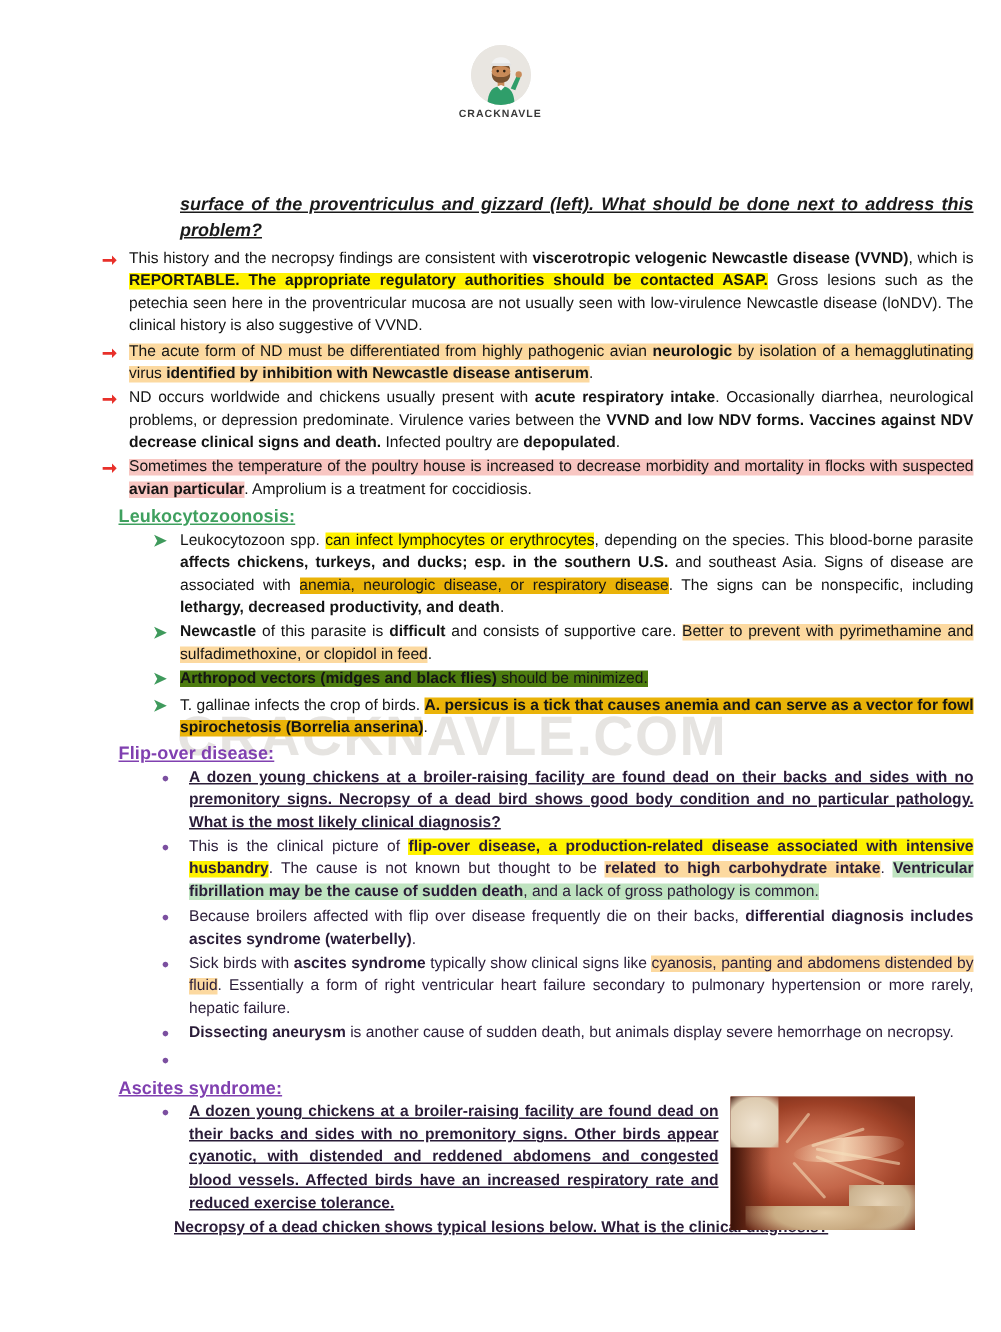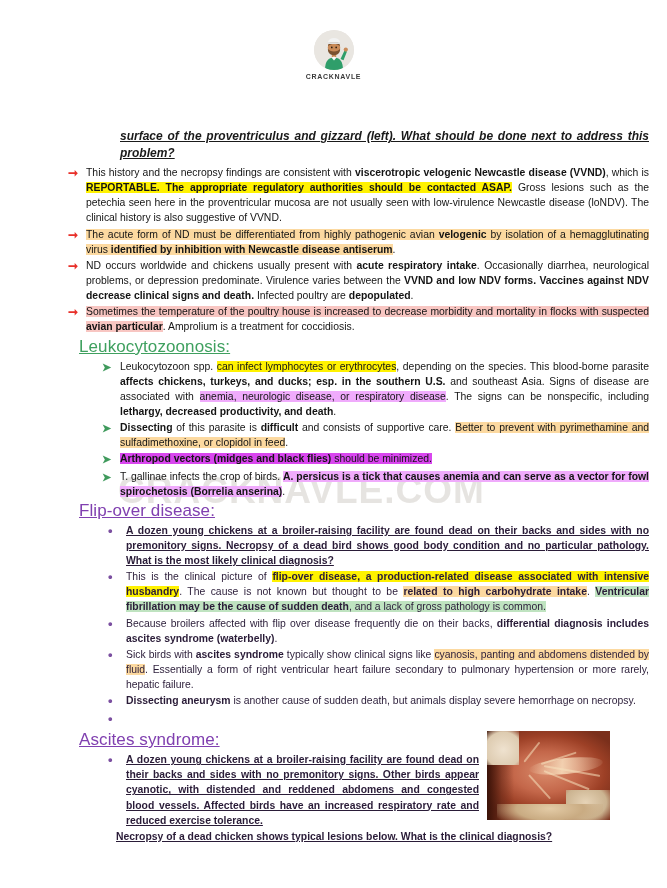--- a/index.html
+++ b/index.html
@@ -85,38 +85,38 @@
     text-align:justify;
   }
   .rowtext.purpletone{color:#2a1c38;}
 
   
   .row.lvl1{margin-left:34px;}
   .row.lvl2{margin-left:40px;}
 
   
   .heading{
-    font-size:17px;
-    font-weight:400;
+    font-size:12px;
+    font-weight:700;
     text-decoration:underline;
     margin:2px 0 2px 0;
     letter-spacing:.1px;
     padding-left:15px;
   }
   .heading.green{color:#3fa05f;}
   .heading.purple{color:#8040b0;}
 
   
   b,.b{font-weight:700;}
   .hl-y{background:#fff200;}
   .hl-o{background:#fcd9a0;}
   .hl-p{background:#f8c6c2;}
-  .hl-pl{background:#f0abfc;}
+  .hl-pl{background:#eab308;}
   .hl-g{background:#bfe3c0;}
-  .hl-gl{background:#d946ef;}
+  .hl-gl{background:#4d7c0f;}
   .u{}
 
   .italicq{
     font-weight:700;text-decoration:underline;
   }
 
   
   .photo{
     position:absolute;
     left:487px;top:731px;
@@ -202,21 +202,21 @@
 
     <div>
 
       <div class="row">
         <span class="bullet red">➞</span>
         <span class="rowtext">This history and the necropsy findings are consistent with <b>viscerotropic velogenic Newcastle disease (VVND)</b>, which is <span class="hl-y u b">REPORTABLE. The appropriate regulatory authorities should be contacted ASAP.</span> Gross lesions such as the petechia seen here in the proventricular mucosa are not usually seen with low-virulence Newcastle disease (loNDV). The clinical history is also suggestive of VVND.</span>
       </div>
 
       <div class="row">
         <span class="bullet red">➞</span>
-        <span class="rowtext"><span class="hl-o">The acute form of ND must be differentiated from highly pathogenic avian <b>velogenic</b> by isolation of a hemagglutinating virus <b>identified by inhibition with Newcastle disease antiserum</b></span>.</span>
+        <span class="rowtext"><span class="hl-o">The acute form of ND must be differentiated from highly pathogenic avian <b>neurologic</b> by isolation of a hemagglutinating virus <b>identified by inhibition with Newcastle disease antiserum</b></span>.</span>
       </div>
 
       <div class="row">
         <span class="bullet red">➞</span>
         <span class="rowtext">ND occurs worldwide and chickens usually present with <b>acute respiratory intake</b>. Occasionally diarrhea, neurological problems, or depression predominate. Virulence varies between the <b>VVND and low NDV forms. Vaccines against NDV decrease clinical signs and death.</b> Infected poultry are <b>depopulated</b>.</span>
       </div>
 
       <div class="row">
         <span class="bullet red">➞</span>
         <span class="rowtext"><span class="hl-p">Sometimes the temperature of the poultry house is increased to decrease morbidity and mortality in flocks with suspected <b>avian particular</b></span>. Amprolium is a treatment for coccidiosis.</span>
@@ -226,21 +226,21 @@
     <div>
       <div class="heading green">Leukocytozoonosis:</div>
 
       <div class="row lvl1">
         <span class="bullet green">➤</span>
         <span class="rowtext">Leukocytozoon spp. <span class="hl-y u">can infect lymphocytes or erythrocytes</span>, depending on the species. This blood-borne parasite <b>affects chickens, turkeys, and ducks; esp. in the southern U.S.</b> and southeast Asia. Signs of disease are associated with <span class="hl-pl">anemia, neurologic disease, or respiratory disease</span>. The signs can be nonspecific, including <b>lethargy, decreased productivity, and death</b>.</span>
       </div>
 
       <div class="row lvl1">
         <span class="bullet green">➤</span>
-        <span class="rowtext"><b>Dissecting</b> of this parasite is <b>difficult</b> and consists of supportive care. <span class="hl-o">Better to prevent with pyrimethamine and sulfadimethoxine, or clopidol in feed</span>.</span>
+        <span class="rowtext"><b>Newcastle</b> of this parasite is <b>difficult</b> and consists of supportive care. <span class="hl-o">Better to prevent with pyrimethamine and sulfadimethoxine, or clopidol in feed</span>.</span>
       </div>
 
       <div class="row lvl1">
         <span class="bullet green">➤</span>
         <span class="rowtext"><span class="hl-gl"><b>Arthropod vectors (midges and black flies)</b> should be minimized.</span></span>
       </div>
 
       <div class="row lvl1">
         <span class="bullet green">➤</span>
         <span class="rowtext">T. gallinae infects the crop of birds. <span class="hl-pl"><b>A. persicus is a tick that causes anemia and can serve as a vector for fowl spirochetosis (Borrelia anserina)</b></span>.</span>

